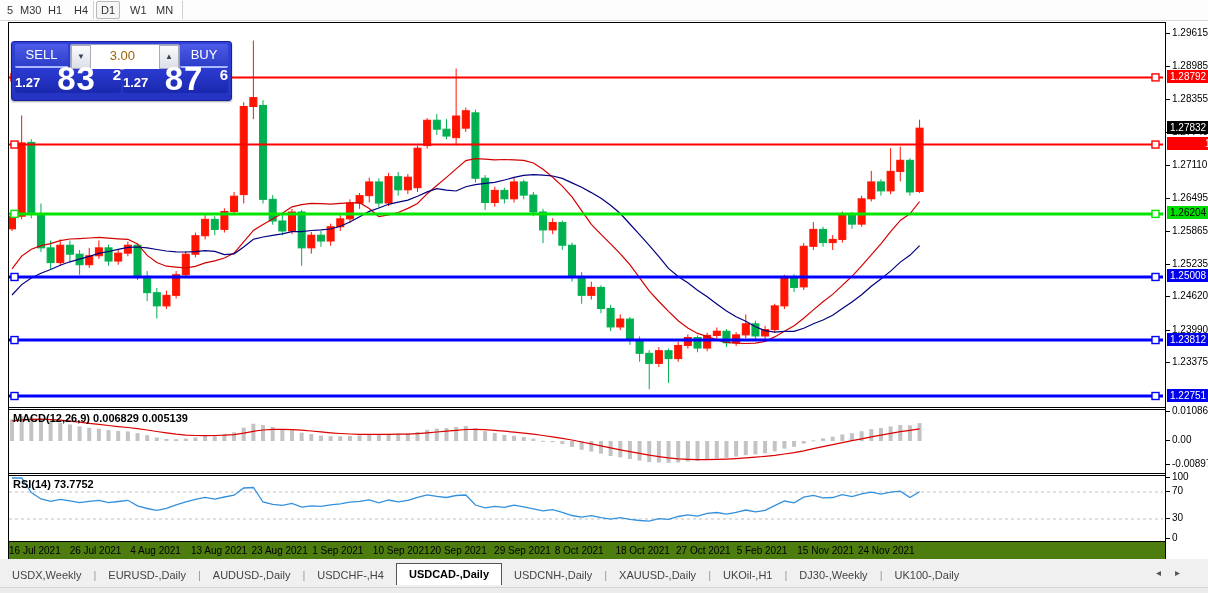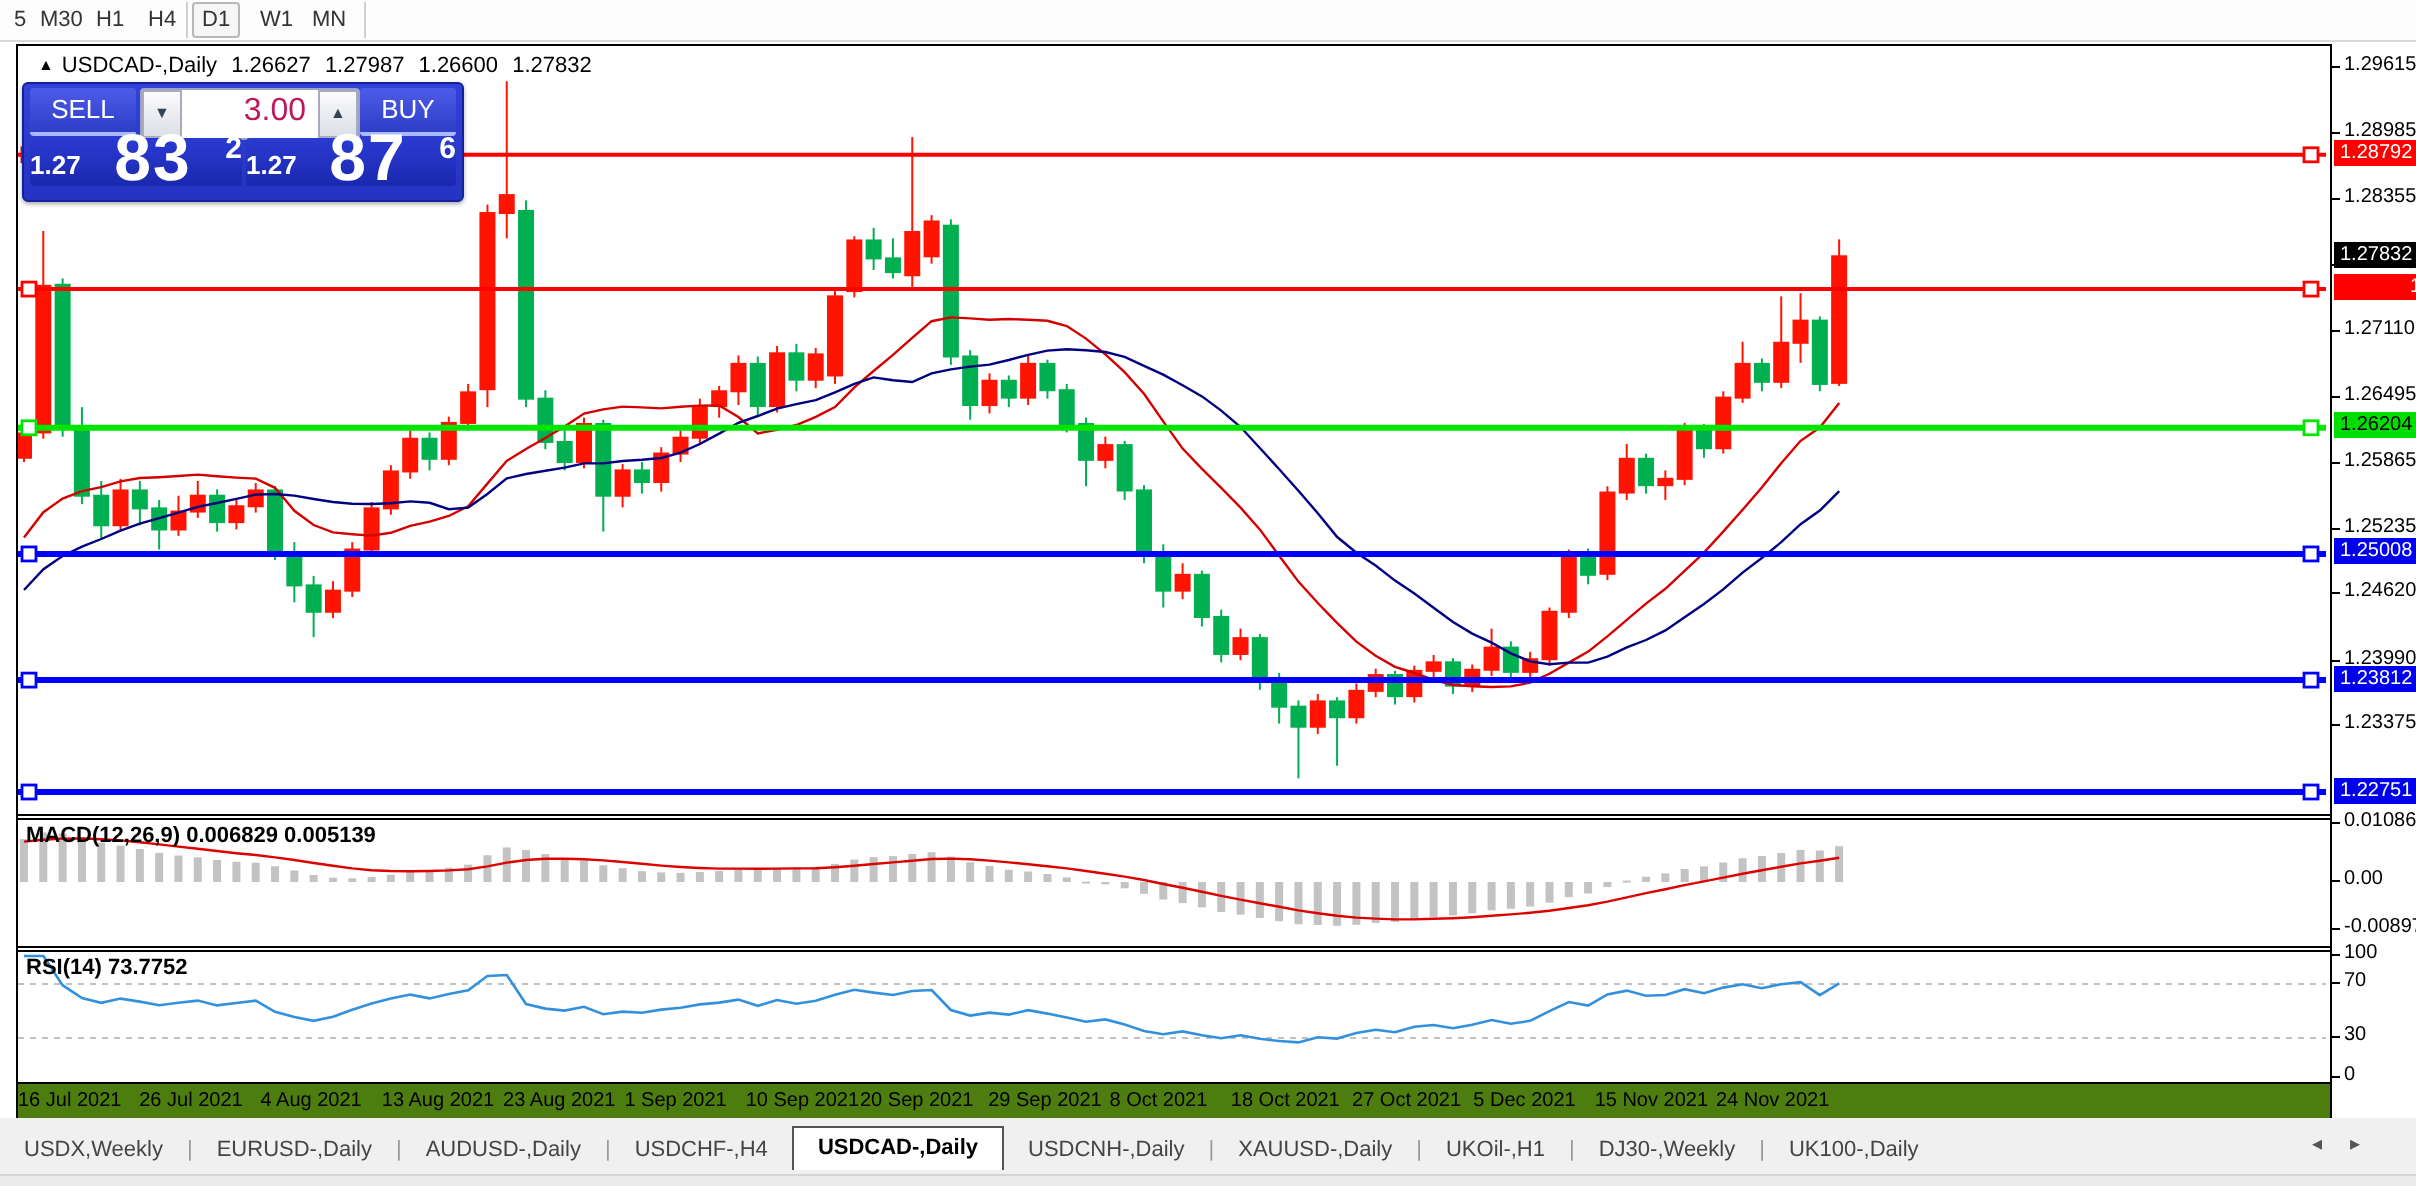--- a/index.html
+++ b/index.html
@@ -39,21 +39,21 @@
   .tp-btn{position:absolute;top:2px;height:22px;line-height:22px;text-align:center;color:#fff;
           font-size:13px;background:linear-gradient(#4c5ce8,#2e3ec8);
           border-bottom:2px solid #aab8ff;border-radius:2px;cursor:pointer;}
   #sell-btn{left:3px;width:53px;}
   #buy-btn{left:168px;width:48px;}
   #vol-spin{position:absolute;left:58px;top:2px;width:108px;height:24px;background:#fff;
             border:1px solid #9aa2c8;border-radius:2px;display:flex;}
   .spin-btn{width:20px;height:100%;background:linear-gradient(#fbfbfb,#dcdfe8);
             border:1px solid #aab;box-sizing:border-box;font-size:8px;color:#345;
             text-align:center;line-height:22px;cursor:pointer;}
-  #vol-value{flex:1;font-size:16px;color:#be185d;text-align:right;line-height:22px;padding-right:6px;}
+  #vol-value{flex:1;font-size:13px;color:#a16207;text-align:right;line-height:22px;padding-right:24px;}
   .tp-price{position:absolute;top:27px;height:24px;color:#fff;display:flex;align-items:flex-end;
             justify-content:space-between;background:linear-gradient(#2b3bd2,#1a28ae);border-radius:2px;}
   #sell-price{left:3px;width:106px;}
   #buy-price{left:111px;width:105px;}
   .tp-small{font-size:13px;font-weight:bold;margin-bottom:3px;}
   .tp-big{font-size:33px;font-weight:bold;line-height:28px;letter-spacing:1px;}
   .tp-sup{font-size:15px;font-weight:bold;margin-bottom:10px;}
   
   #bottom-area{position:absolute;left:0;top:559px;width:1208px;height:34px;background:#f0f0f0;}
   #tabs{position:absolute;left:0;top:4px;width:1208px;height:22px;background:#f0f0f0;
@@ -613,32 +613,25 @@
       <div class="date-label" style="left: 121.28px;">4 Aug 2021</div>
       <div class="date-label" style="left: 181.92px;">13 Aug 2021</div>
       <div class="date-label" style="left: 242.56px;">23 Aug 2021</div>
       <div class="date-label" style="left: 303.2px;">1 Sep 2021</div>
       <div class="date-label" style="left: 363.84px;">10 Sep 2021</div>
       <div class="date-label" style="left: 421px;">20 Sep 2021</div>
       <div class="date-label" style="left: 485.12px;">29 Sep 2021</div>
       <div class="date-label" style="left: 545.76px;">8 Oct 2021</div>
       <div class="date-label" style="left: 606.4px;">18 Oct 2021</div>
       <div class="date-label" style="left: 667.04px;">27 Oct 2021</div>
-      <div class="date-label" style="left: 727.68px;">5 Dec 2021</div>
+      <div class="date-label" style="left: 727.68px;">5 Feb 2021</div>
       <div class="date-label" style="left: 788.32px;">15 Nov 2021</div>
       <div class="date-label" style="left: 848.96px;">24 Nov 2021</div>
     </div>
 
-  <div id="symbol-header">
-    <span class="tri">▲</span><span>USDCAD-,Daily</span>
-    <span>1.26627</span>
-    <span>1.27987</span>
-    <span>1.26600</span>
-    <span>1.27832</span>
-  </div>
 
   <div class="ind-label" style="top:389px;">
     <span>MACD(12,26,9)</span>
     <span>0.006829</span>
     <span>0.005139</span>
   </div>
   <div class="ind-label" style="top:455px;">
     <span>RSI(14)</span>
     <span>73.7752</span>
   </div>

